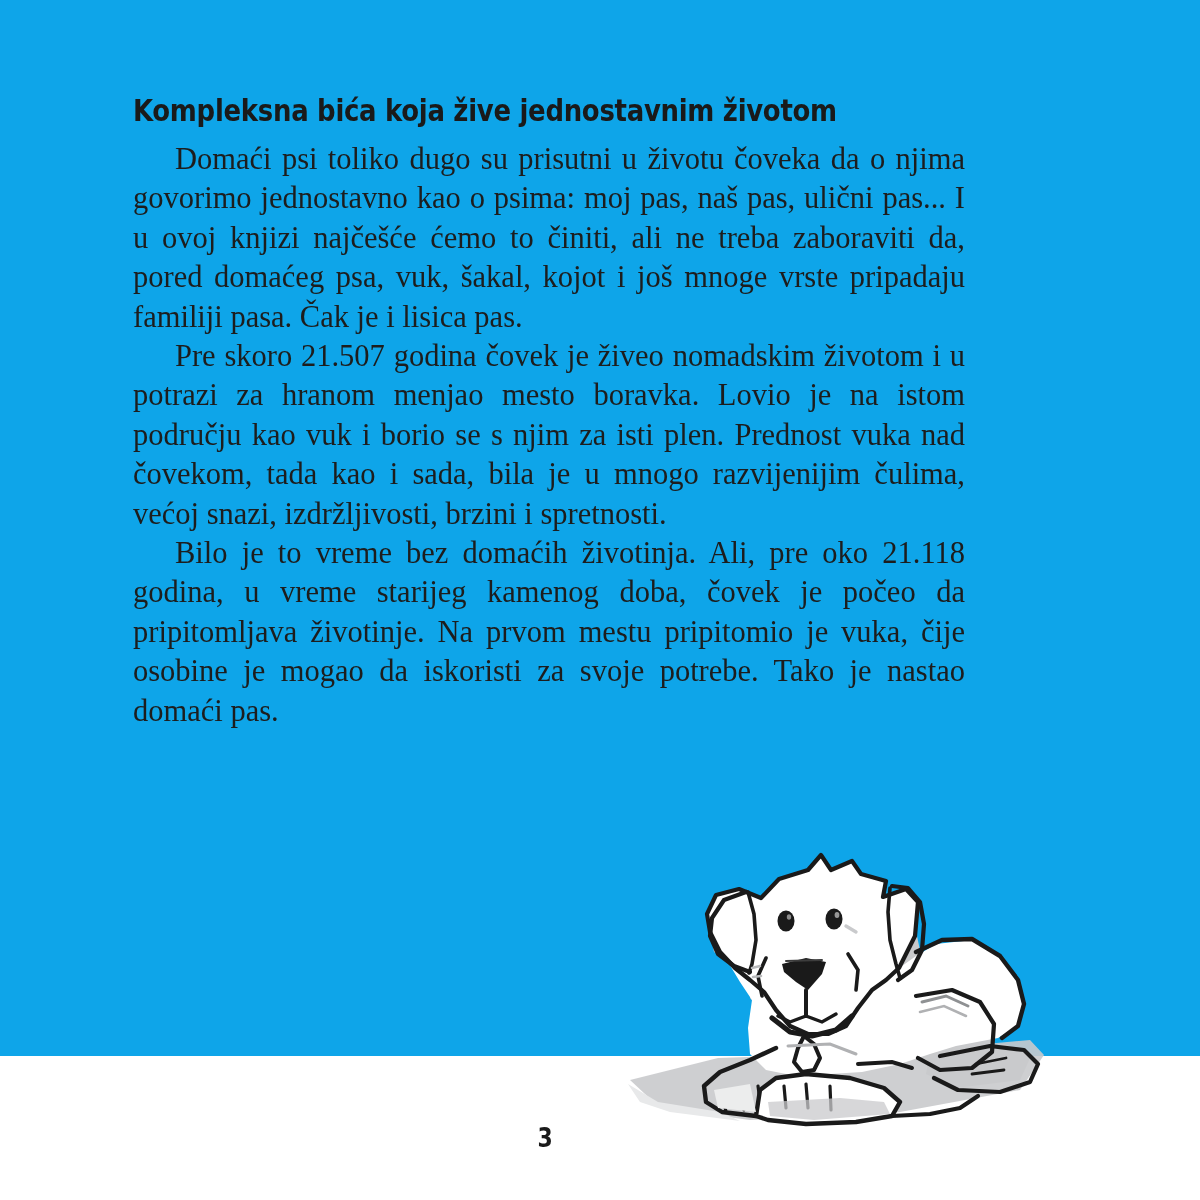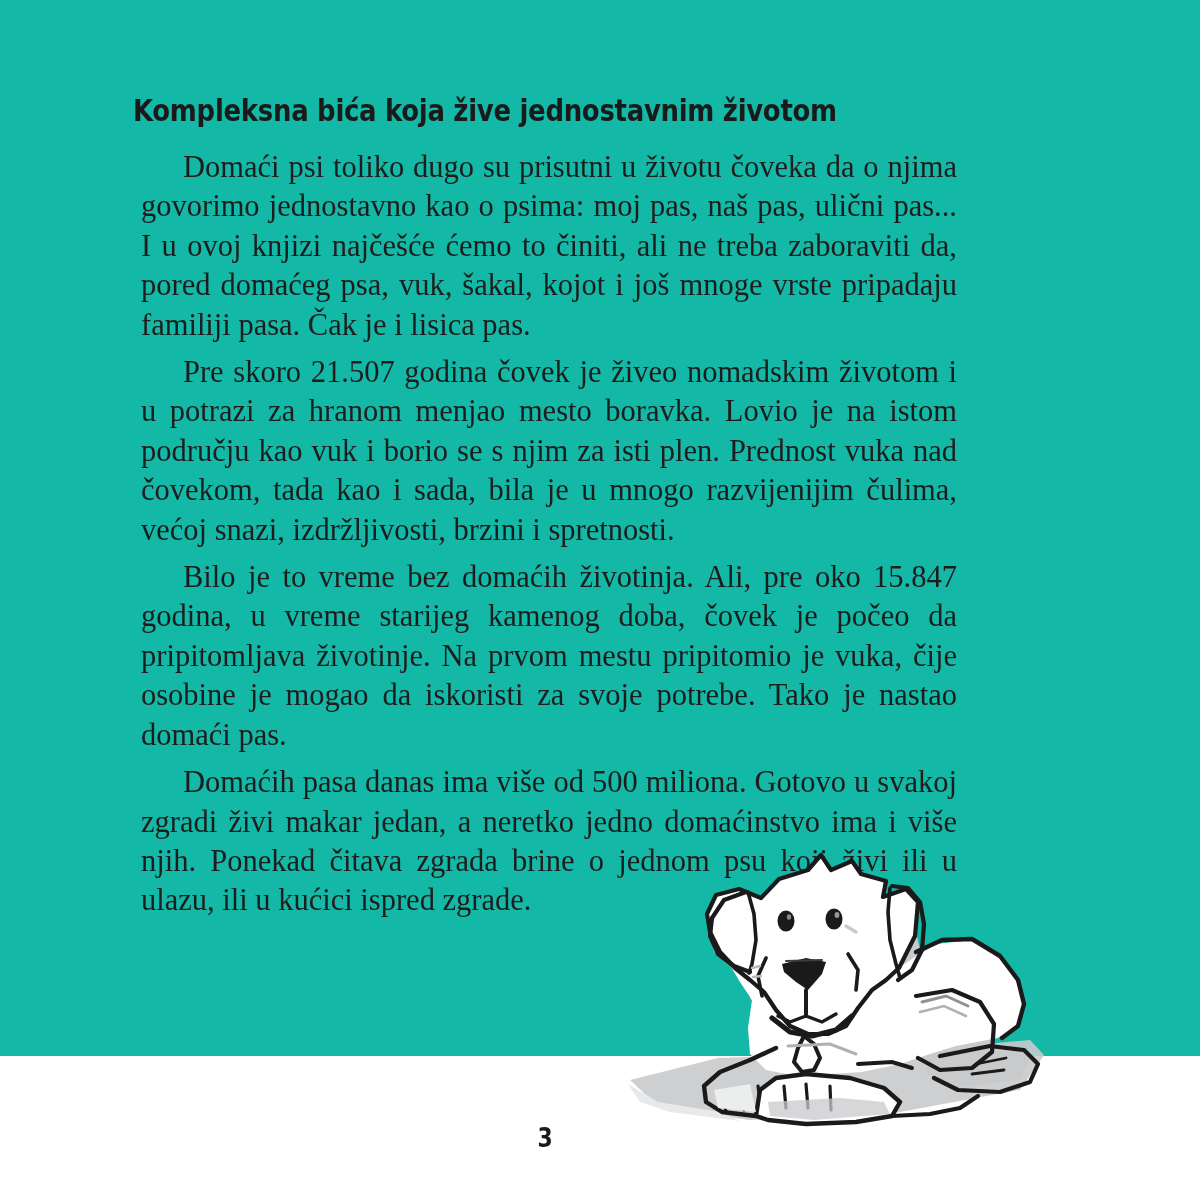--- a/index.html
+++ b/index.html
@@ -15,21 +15,21 @@
     overflow: hidden;
     position: relative;
   }
 
   .page {
     position: absolute;
     left: 0;
     top: 0;
     width: 1200px;
     height: 1056px;
-    background: #14b8a6;
+    background: #0ea5e9;
   }
 
   
   .chapter-title {
     position: absolute;
     left: 133px;
     top: 70px;
     width: 840px;
     font-family: "DejaVu Sans Condensed", "Liberation Sans Narrow", "Liberation Sans", sans-serif;
     font-size: 31px;
@@ -51,21 +51,21 @@
     font-family: "Liberation Serif", serif;
     font-size: 30.5px;
     line-height: 39.4px;
     color: #1d1d1d;
     text-align: justify;
     text-justify: inter-word;
     -webkit-hyphens: none;
     hyphens: none;
   }
   .body-text p {
-    margin: 8px;
+    margin: 0;
     text-indent: 42px;
     text-align: justify;
   }
   .body-text p:last-child {
     text-align: justify;
   }
 
   
   .illustration {
     position: absolute;
@@ -97,22 +97,21 @@
 </head>
 <body>
 
 <div class="page">
 
   <h1 class="chapter-title">Kompleksna bića koja žive jednostavnim životom</h1>
 
   <div class="body-text">
     <p>Domaći psi toliko dugo su prisutni u životu čoveka da o njima govorimo jednostavno kao o psima: moj pas, naš pas, ulični pas... I u ovoj knjizi najčešće ćemo to činiti, ali ne treba zaboraviti da, pored domaćeg psa, vuk, šakal, kojot i još mnoge vrste pripadaju familiji pasa. Čak je i lisica pas.</p>
     <p>Pre skoro 21.507 godina čovek je živeo nomadskim životom i u potrazi za hranom menjao mesto boravka. Lovio je na istom području kao vuk i borio se s njim za isti plen. Prednost vuka nad čovekom, tada kao i sada, bila je u mnogo razvijenijim čulima, većoj snazi, izdržljivosti, brzini i spretnosti.</p>
-    <p>Bilo je to vreme bez domaćih životinja. Ali, pre oko 15.847 godina, u vreme starijeg kamenog doba, čovek je počeo da pripitomljava životinje. Na prvom mestu pripitomio je vuka, čije osobine je mogao da iskoristi za svoje potrebe. Tako je nastao domaći pas.</p>
-    <p>Domaćih pasa danas ima više od 500 miliona. Gotovo u svakoj zgradi živi makar jedan, a neretko jedno domaćinstvo ima i više njih. Ponekad čitava zgrada brine o jednom psu koji živi ili u ulazu, ili u kućici ispred zgrade.</p>
+    <p>Bilo je to vreme bez domaćih životinja. Ali, pre oko 21.118 godina, u vreme starijeg kamenog doba, čovek je počeo da pripitomljava životinje. Na prvom mestu pripitomio je vuka, čije osobine je mogao da iskoristi za svoje potrebe. Tako je nastao domaći pas.</p>
   </div>
 
   <div class="illustration">
     <svg viewBox="0 0 452 292" xmlns="http://www.w3.org/2000/svg">
       <g fill="none" stroke="none">
 
         <path d="M30 240 L118 218 L300 212 L430 200 L444 215 L420 250 L300 272 L150 280 L60 268 Z" fill="#c9cacc" opacity="0.9"></path>
         <path d="M28 244 L40 262 L70 272 L140 281 L120 272 L58 262 Z" fill="#e8e9ea"></path>
 
         <path d="M168 146 L200 134 L232 138 L252 165 L258 200 L238 222 L196 226 L170 206 Z" fill="#c9cacc"></path>

